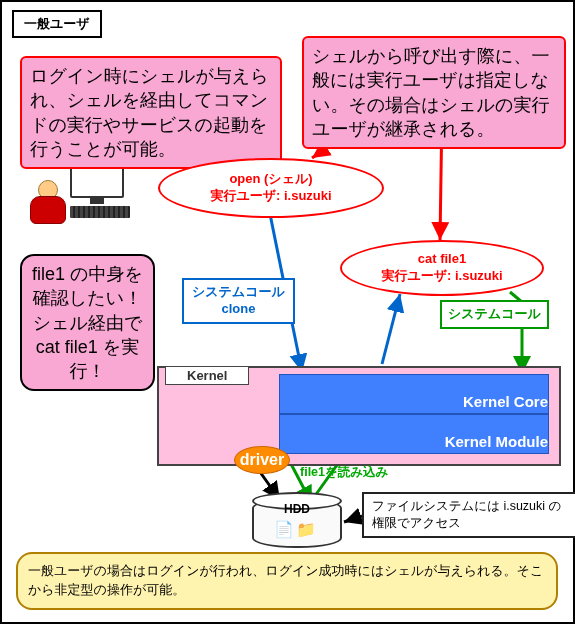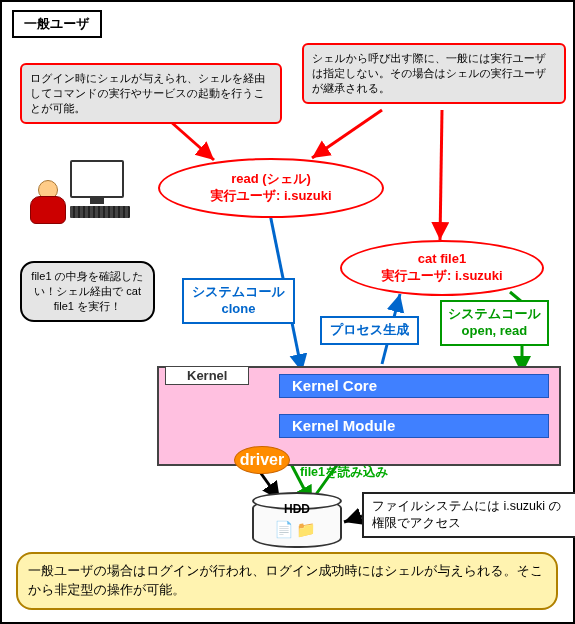--- a/index.html
+++ b/index.html
@@ -20,26 +20,25 @@
     left: 10px; top: 8px;
     border: 2px solid #000;
     padding: 3px 10px;
     font-weight: bold;
     background: #fff;
   }
   .callout {
     position: absolute;
     border: 2px solid #f00;
     border-radius: 6px;
-    background: #e5e5e5;
+    background: #f9a8d4;
     padding: 6px 8px;
-    font-size: 11px;
+    font-size: 18px;
     line-height: 1.35;
     z-index: 5;
-    margin-top: 7px;
   }
   .ellipse {
     position: absolute;
     border: 2px solid #f00;
     border-radius: 50%;
     background: #fff;
     text-align: center;
     color: #f00;
     font-weight: bold;
     display: flex;
@@ -89,23 +88,24 @@
     border: 1px solid #444;
     padding: 1px 21px;
     font-weight: bold;
     color: #333;
   }
   .kblock {
     position: absolute;
     background: #4080ff;
     color: #fff;
     font-weight: bold;
-    padding: 2px 0 3px 12px;
+    padding: 18px 0 3px 12px;
     font-size: 15px;
     border: 1px solid #25b;
+    text-align: right;
   }
   .driver {
     position: absolute;
     background: #ff8c00;
     color: #fff;
     font-weight: bold;
     border-radius: 50%;
     width: 54px; height: 26px;
     line-height: 26px;
     text-align: center;
@@ -240,21 +240,21 @@
 
 <div class="canvas">
 
   <div class="title-box">一般ユーザ</div>
 
   <div class="callout" style="left:18px; top:54px; width:242px;border-radius:6px;">ログイン時にシェルが与えられ、シェルを経由してコマンドの実行やサービスの起動を行うことが可能。</div>
 
   <div class="callout" style="left:300px; top:34px; width:244px;">シェルから呼び出す際に、一般には実行ユーザは指定しない。その場合はシェルの実行ユーザが継承される。</div>
 
   <div class="ellipse" style="left:156px; top:156px; width:222px; height:56px;">
-    <div>read (シェル)</div>
+    <div>open (シェル)</div>
     <div>実行ユーザ: i.suzuki</div>
   </div>
 
   <div class="ellipse" style="left:338px; top:238px; width:200px; height:52px;">
     <div>cat file1</div>
     <div>実行ユーザ: i.suzuki</div>
   </div>
 
   <div class="user-pc">
     <div class="monitor"></div>
@@ -264,25 +264,23 @@
         <div class="body"></div>
     </div>
   </div>
 
   <div class="callout" style="left:18px; top:252px; width:115px; text-align:center; border-color:#000; border-radius:14px;">file1 の中身を確認したい！シェル経由で cat file1 を実行！</div>
 
   <div class="blue-box" style="left:180px; top:276px;">
     <div>システムコール</div>
     <div>clone</div>
   </div>
-  <div class="blue-box" style="left:318px; top:314px;">プロセス生成</div>
 
   <div class="green-box" style="left:438px; top:298px;">
     <div>システムコール</div>
-    <div>open, read</div>
   </div>
 
   <div class="kernel-box">
     <div class="kernel-label">Kernel</div>
     <div class="kblock" style="left:120px; top:6px; width:256px;">Kernel Core</div>
     <div class="kblock" style="left:120px; top:46px; width:256px;">Kernel Module</div>
   </div>
   <div class="driver" style="left:232px; top:444px;">driver</div>
 
   <div class="read-label" style="left:298px; top:462px;">file1を読み込み</div>

